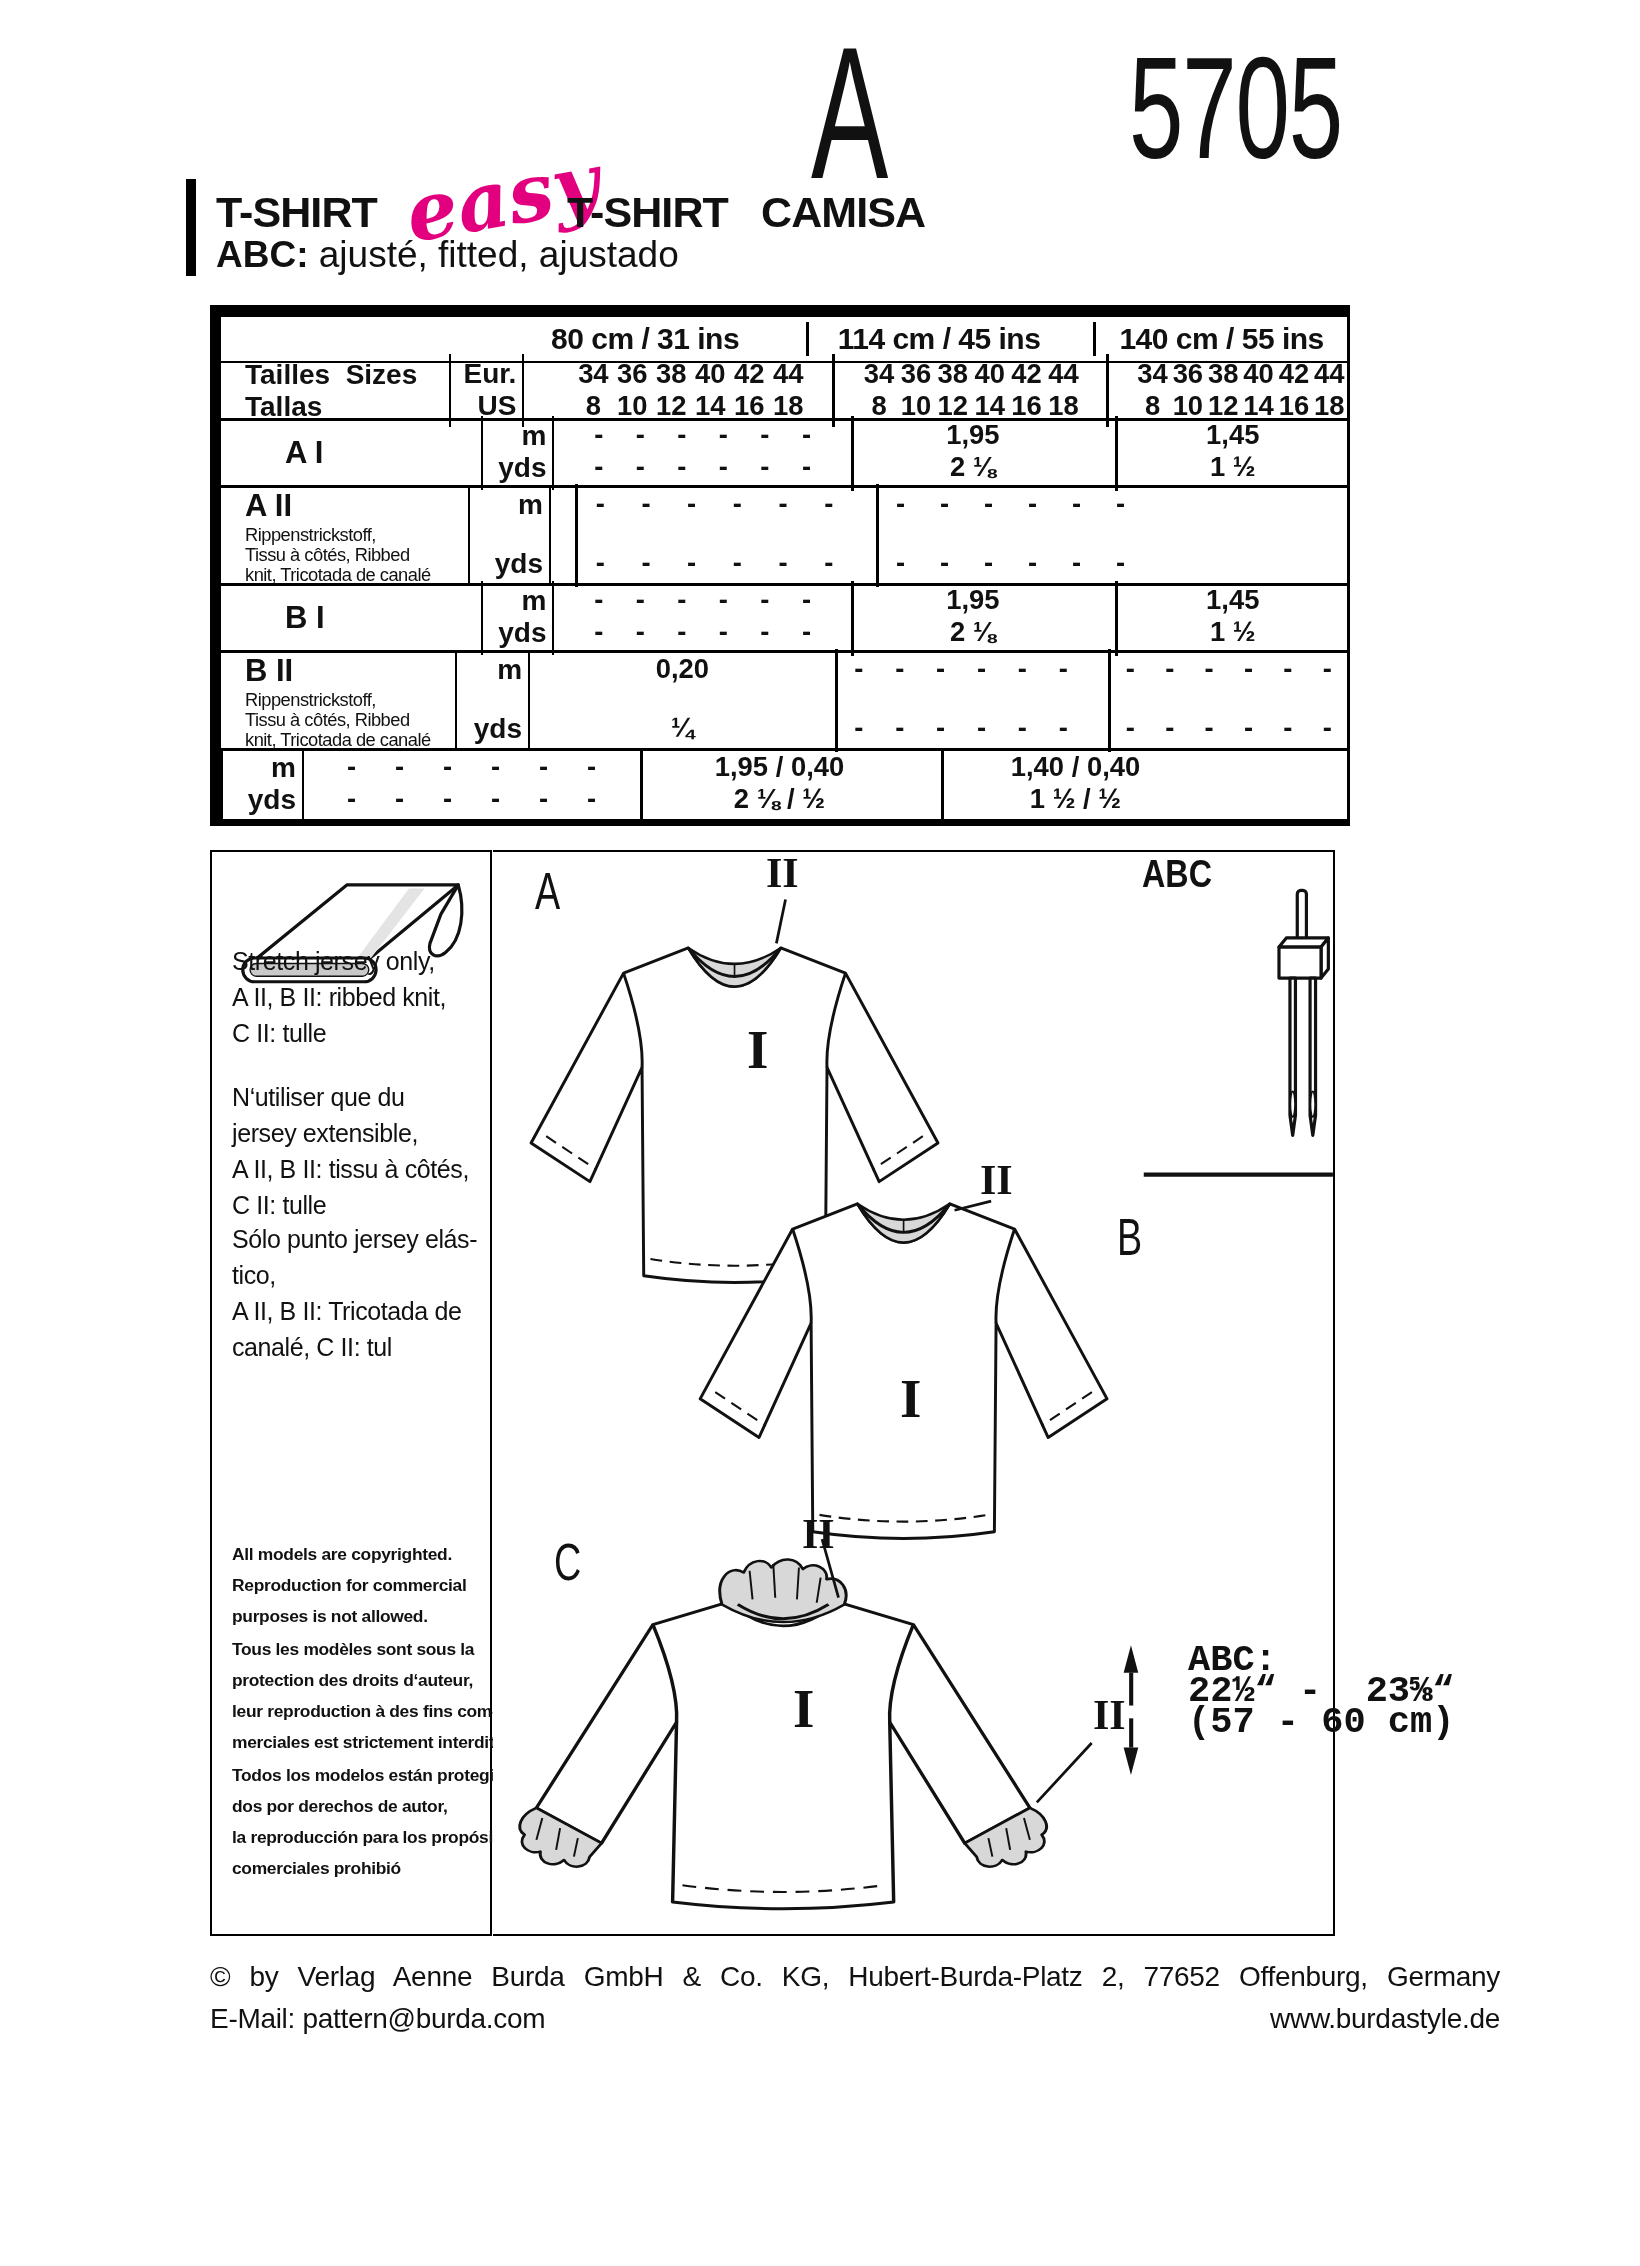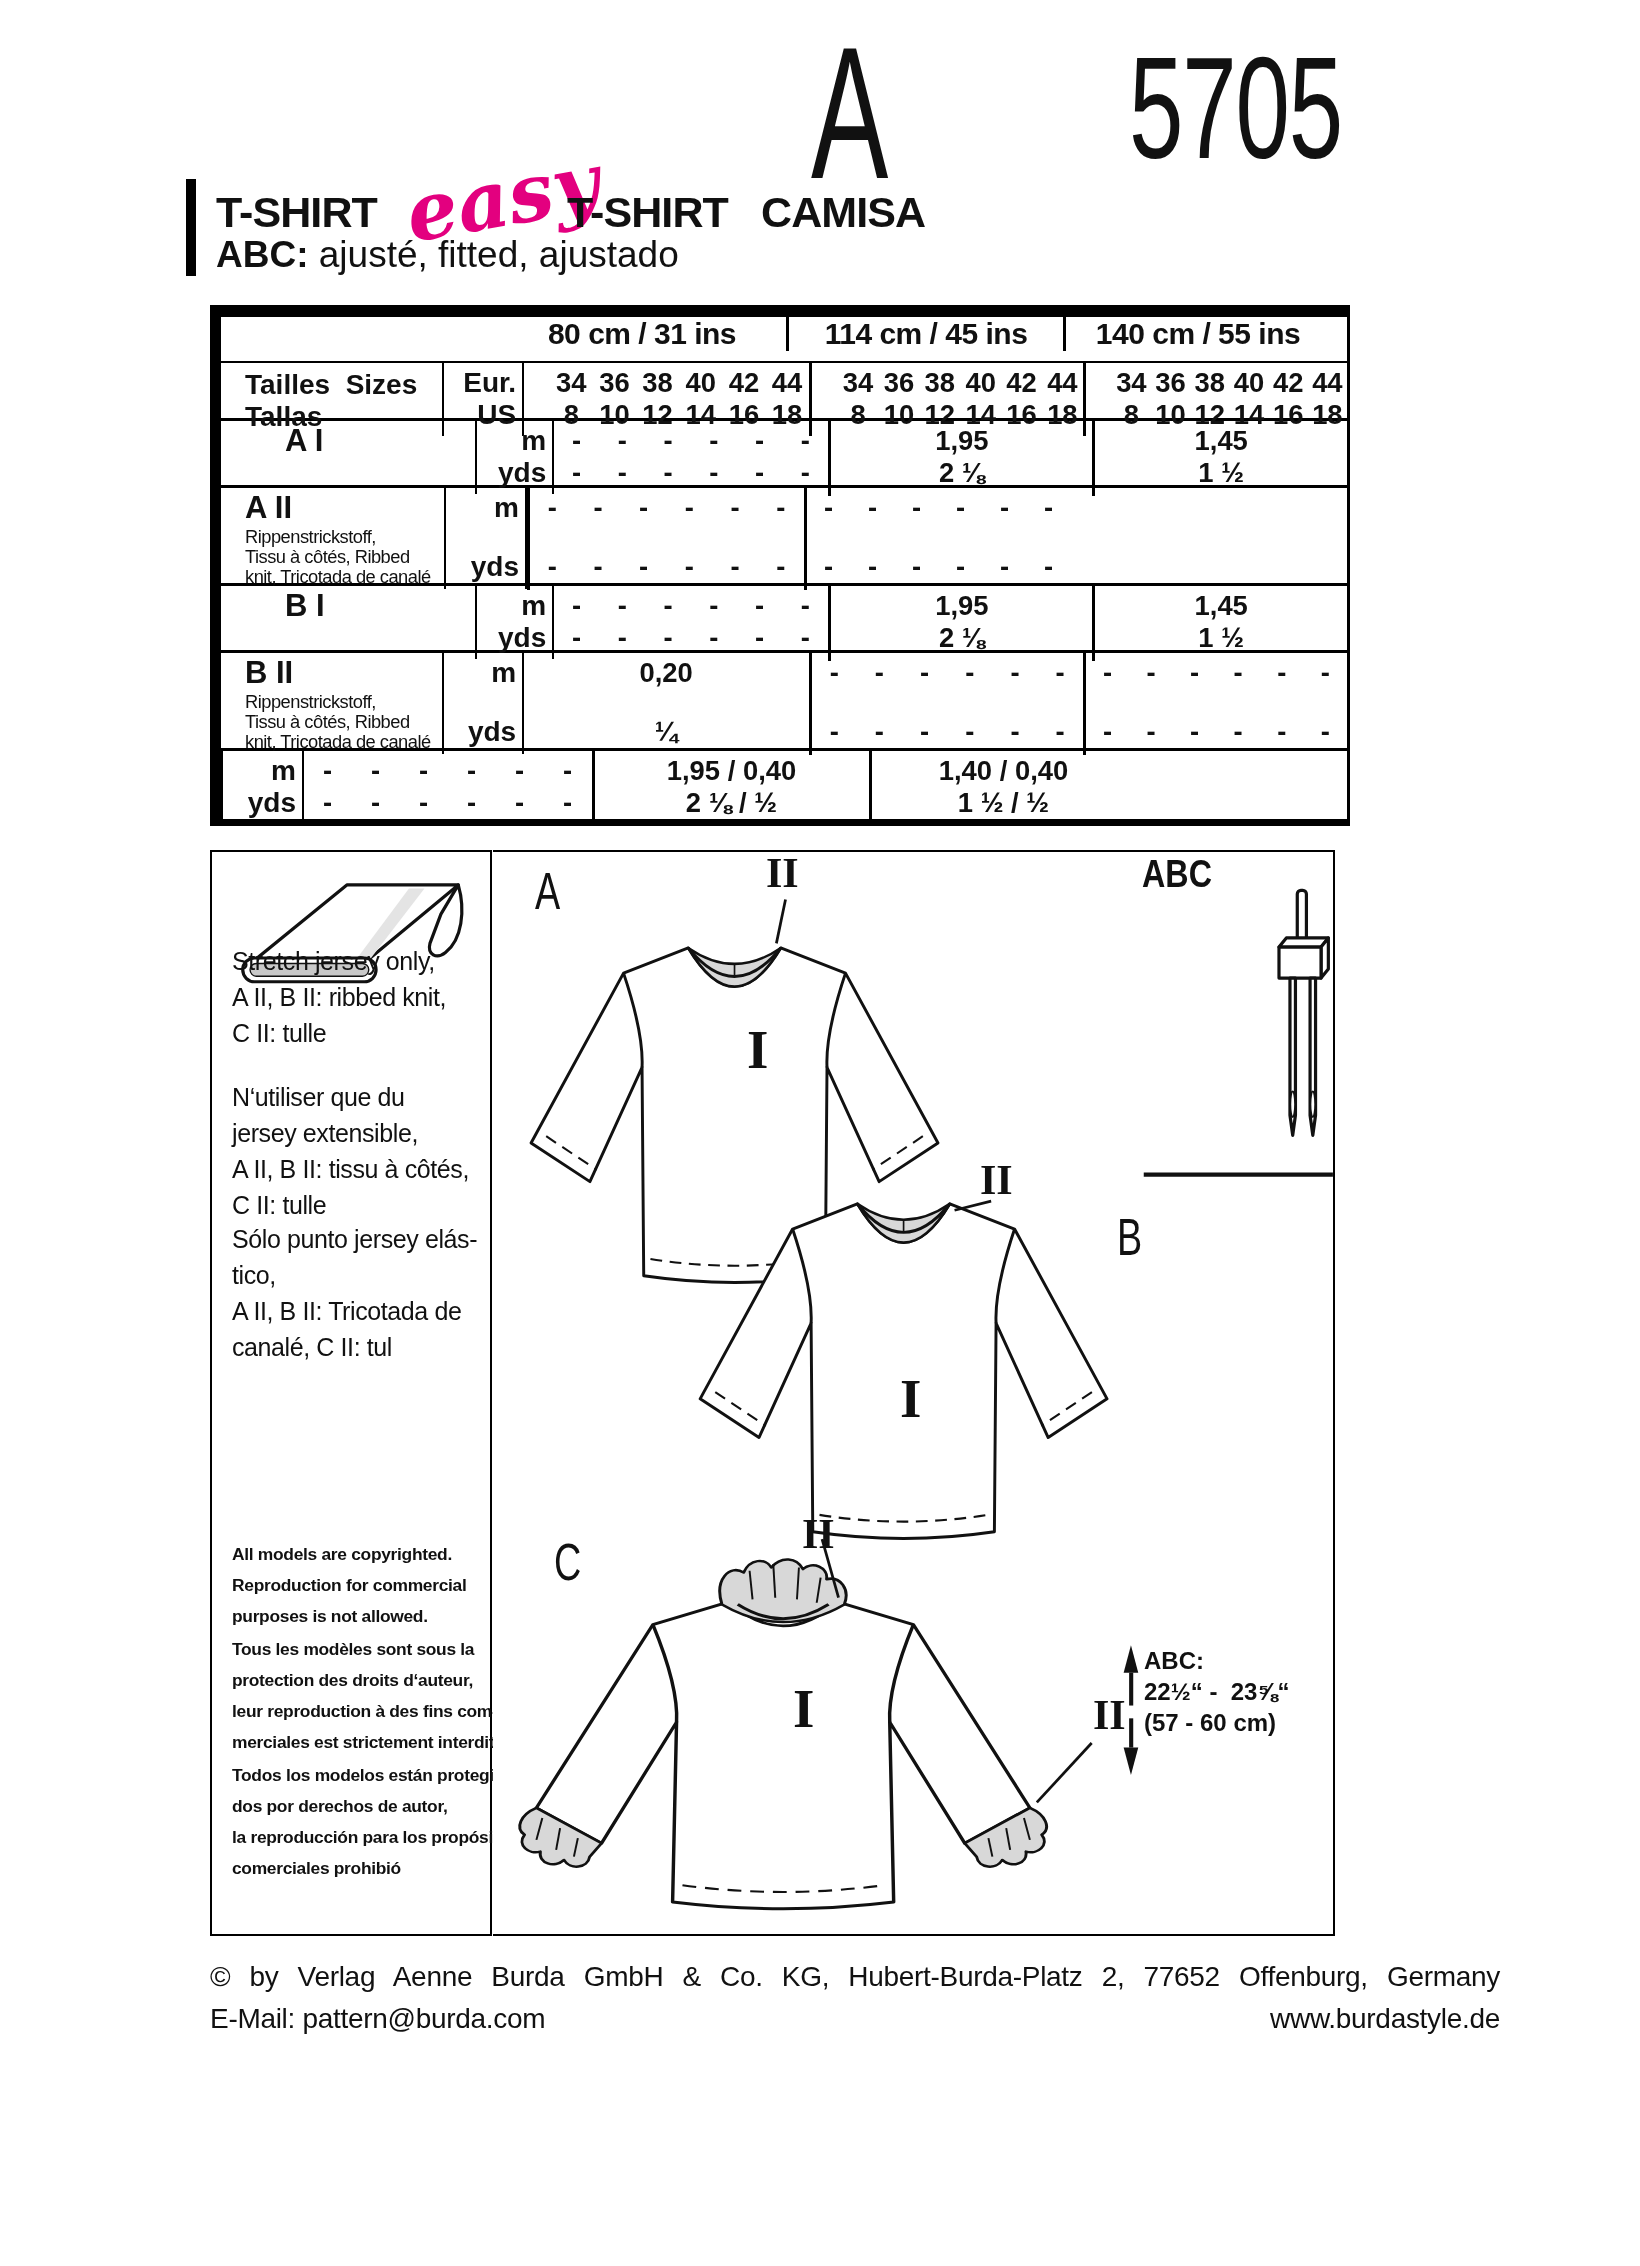--- a/index.html
+++ b/index.html
@@ -17,21 +17,21 @@
   .t1{position:absolute;left:216px;top:188px;font-size:43px;font-weight:bold;letter-spacing:-0.9px;white-space:pre;}
   .t2{position:absolute;left:567px;top:188px;font-size:43px;font-weight:bold;letter-spacing:-0.9px;white-space:pre;}
   .fitline{position:absolute;left:216px;top:234px;font-size:37px;white-space:pre;}
   .fitline b{font-weight:bold;}
   .big-letter{position:absolute;left:811px;top:20px;font-size:187px;line-height:1;transform:scaleX(0.62);transform-origin:left top;}
   .pattern-no{position:absolute;left:1129px;top:37px;font-size:144px;line-height:1;transform:scaleX(0.68);transform-origin:left top;letter-spacing:-1.8px;}
 
   
   .ptable{position:absolute;left:210px;top:305px;width:1126px;border-left:11px solid #000;border-right:3.7px solid #000;border-bottom:7.3px solid #000;background:#fff;}
   .t-topbar{height:12px;background:#000;}
-  .t-row{display:flex;align-items:flex-start;}
+  .t-row{display:flex;align-items:center;gap:24px;}
   .t-head1{height:44px;}
   .t-head2{height:55px;border-top:2.7px solid #000;}
   .t-data{border-top:3.7px solid #000;}
   .rh-s{height:64px;padding-left:40px;} .rh-l{height:95px;} .rh-c{height:68px;}
   .c-label{width:199px;padding:3.7px 0 0 24px;}
   .c-unit{width:73px;border-left:2.7px solid #000;border-right:2.7px solid #000;display:flex;flex-direction:column;justify-content:space-between;align-items:flex-end;padding:3.7px 5.5px 5.5px 0;font-weight:bold;font-size:28px;}
   .c-lead{width:275px;border-right:2.7px solid #000;}
   .g1{width:288px;} .g2{width:274px;border-left:3.7px solid #000;} .g3{width:264px;border-left:3.7px solid #000;}
   .gtitle{display:flex;align-items:center;justify-content:center;font-weight:bold;font-size:30px;letter-spacing:-0.5px;}
   .sizes{display:flex;flex-direction:column;justify-content:space-between;padding:3.7px 0 5.5px 0;}
@@ -54,21 +54,21 @@
   .cnote{position:absolute;left:20px;font-size:17.4px;font-weight:bold;letter-spacing:-0.3px;line-height:31px;white-space:pre;}
   .n-en{top:91px;} .n-fr{top:227px;} .n-es{top:369px;}
   .c-en{top:687px;} .c-fr{top:782px;} .c-es{top:908px;}
   .boltwrap{position:absolute;left:16.4px;top:11px;}
 
   
   .vlabel{position:absolute;font-size:51px;line-height:1;transform:scaleX(0.74);transform-origin:left top;}
   .plabel{position:absolute;font-family:"Liberation Serif",serif;font-weight:bold;line-height:1;}
   .p2{font-size:42px;} .p1{font-size:55px;}
   .needle-label{position:absolute;left:1142px;top:853px;font-size:38px;font-weight:bold;transform:scaleX(0.85);transform-origin:left top;}
-  .measure{position:absolute;left:1144px;top:1645px;font-size:24px;font-weight:bold;line-height:31px;white-space:pre;}
+  .measure{position:absolute;left:1188px;top:1645px;font-size:37px;font-weight:bold;line-height:31px;white-space:pre;font-family:Liberation Mono, monospace;}
 
   
   .foot1{position:absolute;left:210px;top:1961px;width:1290px;font-size:28px;letter-spacing:-0.3px;text-align:justify;text-align-last:justify;}
   .foot2{position:absolute;left:210px;top:2003px;width:1290px;display:flex;justify-content:space-between;font-size:28px;letter-spacing:-0.3px;}
 
   
   .ln{fill:#fff;stroke:#111;stroke-width:3.5;stroke-linejoin:round;}
   .band{fill:var(--band-gray,#d8d8d8);stroke:#111;stroke-width:3;stroke-linejoin:round;}
   .nf{fill:none;}
   .dashln{fill:none;stroke:#111;stroke-width:2.5;stroke-dasharray:14 9;}

